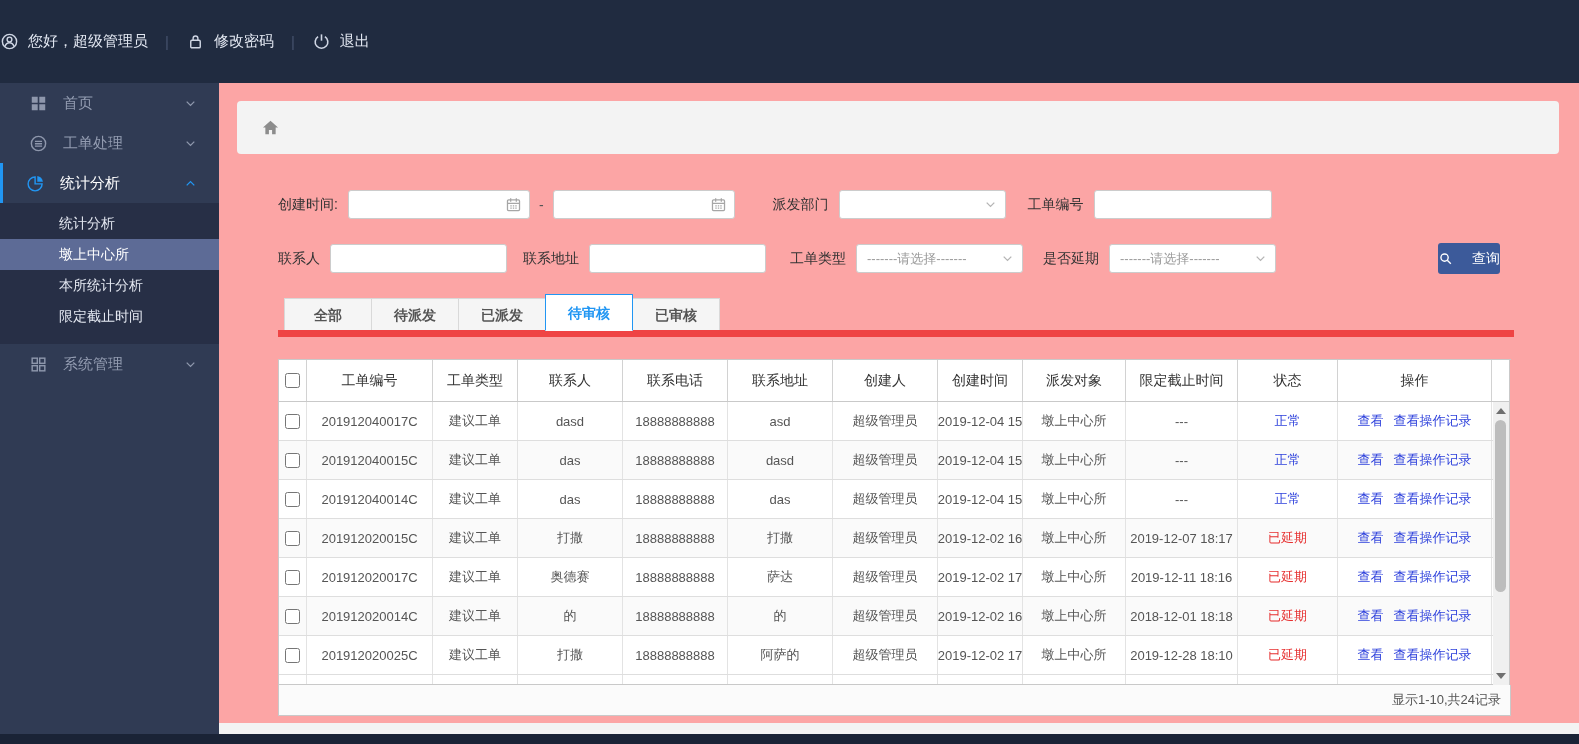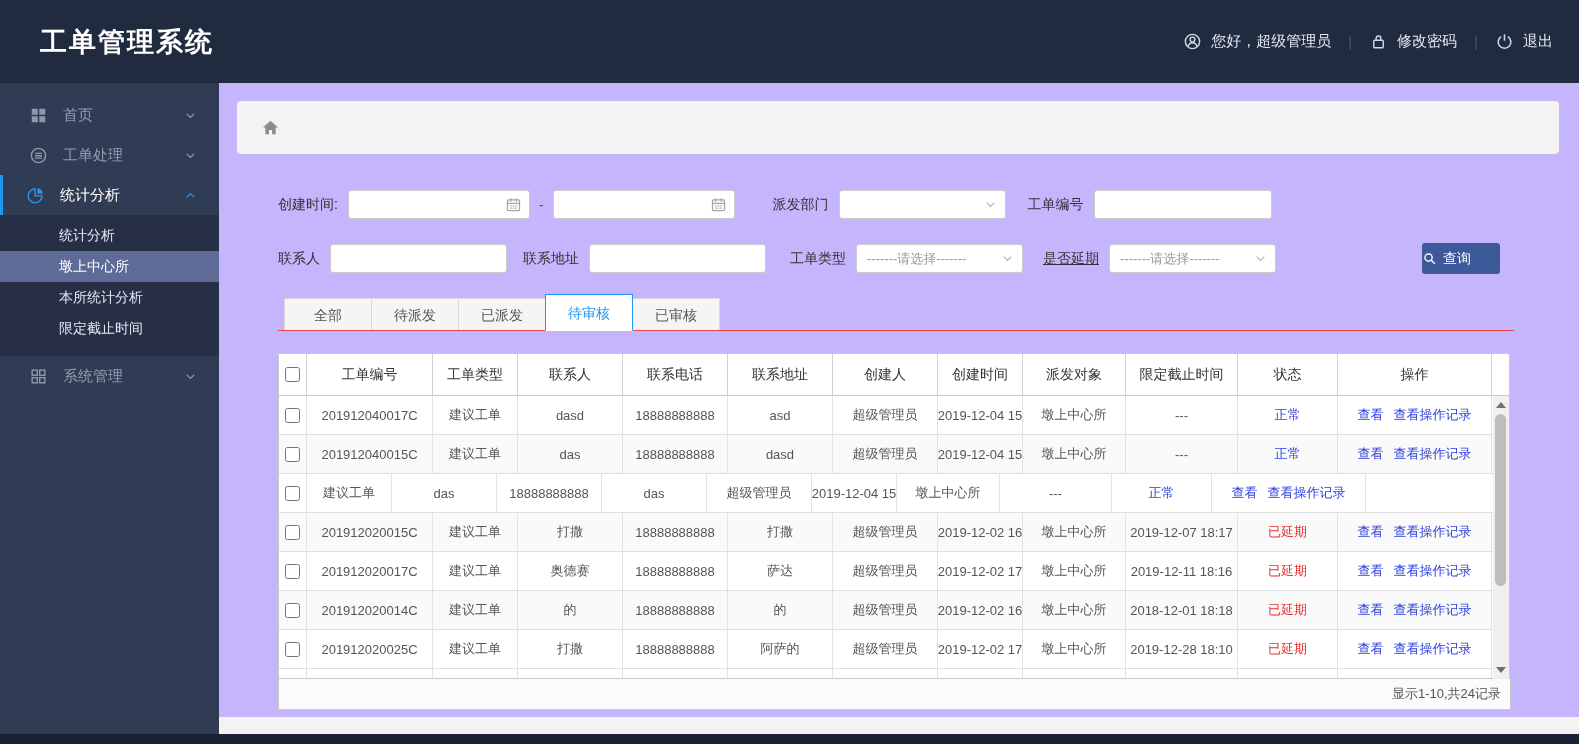--- a/index.html
+++ b/index.html
@@ -15,58 +15,58 @@
   .topitem { display:flex; align-items:center; gap:9px; cursor:pointer; }
   .topitem svg { width:19px; height:19px; color:#cfd6e4; }
   .tdiv { color:#47536e; font-size:15px; }
 
   
   .mid { flex:1; display:flex; min-height:0; }
   .sidebar { width:219px; flex-shrink:0; background:#303b54; display:flex; flex-direction:column; }
   .side-head { height:62px; background:#242e45; color:#fff; font-size:17px; font-weight:bold;
                display:flex; align-items:center; justify-content:space-between; padding:0 22px 0 76px; flex-shrink:0; }
   .side-head svg { width:18px; height:18px; color:#e6eaf2; cursor:pointer; }
-  .menu { padding-top:12px; }
+  .menu { }
   .mitem { height:40px; display:flex; align-items:center; padding:0 22px 0 26px; color:#939cb1; font-size:15px; cursor:pointer; border-left:3px solid transparent; }
   .mitem .mico { width:19px; height:19px; margin-right:15px; color:#8e97ac; flex-shrink:0; }
   .mitem .chev { width:13px; height:13px; margin-left:auto; color:#8e97ac; }
   .mitem.expanded { color:#fff; border-left:3px solid #2196f3; padding-left:23px; }
   .mitem.expanded .mico, .mitem.expanded .chev { color:#2196f3; }
   .submenu { background:#272f46; padding:5px 0 12px; }
   .sitem { height:31px; line-height:31px; padding-left:59px; color:#e4e8f1; font-size:14px; cursor:pointer; }
   .sitem.active { background:#5d6b96; color:#fff; }
 
-  .content { flex:1; min-width:0; background:#c4b5fd; display:flex; flex-direction:column; }
+  .content { flex:1; min-width:0; background:#fca5a5; display:flex; flex-direction:column; }
   .crumb { margin:18px 20px 0 18px; height:53px; background:#f3f3f3; border-radius:4px;
            display:flex; align-items:center; padding-left:24px; flex-shrink:0; }
   .crumb svg { width:19px; height:19px; color:#8c8c8c; cursor:pointer; }
 
   .workarea { margin-left:59px; width:1236px; flex-shrink:0; }
 
   
   .frow { display:flex; align-items:center; font-size:14px; color:#333; }
   .frow1 { margin-top:36px; }
   .frow2 { margin-top:24px; }
   .flabel { margin-right:10px; white-space:nowrap; }
   .inwrap { display:flex; align-items:center; height:29px; border:1px solid #ccc; border-radius:3px; background:#fff; }
   .inwrap input { border:none; outline:none; flex:1; min-width:0; padding:0 8px; font-size:13px; color:#333; background:transparent; }
   .inwrap .calico { width:17px; height:17px; color:#a6a6a6; margin-right:7px; flex-shrink:0; cursor:pointer; }
   .w182 { width:182px; } .w178 { width:178px; } .w177 { width:177px; }
   .rsep { margin:0 9px; color:#555; }
-  .ml38 { margin-left:38px; } .ml22 { margin-left:22px; } .ml16 { margin-left:16px; } .ml24 { margin-left:24px; } .ml20 { margin-left:20px;text-decoration:underline; }
+  .ml38 { margin-left:38px; } .ml22 { margin-left:22px; } .ml16 { margin-left:16px; } .ml24 { margin-left:24px; } .ml20 { margin-left:20px; }
   .sel { width:167px; height:29px; border:1px solid #ccc; border-radius:3px; background:#fff;
          display:flex; align-items:center; justify-content:space-between; padding:0 8px 0 10px;
          font-size:13px; color:#9a9a9a; cursor:pointer; }
   .sel svg { width:13px; height:13px; color:#b5b5b5; }
-  .btn-search { margin-left:auto; margin-right:14px; width:78px; height:31px; background:#3c5a9a; border:none; border-radius:3px;
-                color:#fff; font-size:14px; display:flex; align-items:center; justify-content:flex-start; gap:6px; cursor:pointer; }
+  .btn-search { margin-left:auto; margin-right:14px; width:62px; height:31px; background:#3c5a9a; border:none; border-radius:3px;
+                color:#fff; font-size:14px; display:flex; align-items:center; justify-content:space-between; gap:6px; cursor:pointer; }
   .btn-search svg { width:15px; height:15px; }
 
   
-  .tabs { margin-top:20px; display:flex; align-items:flex-end; border-bottom:1px solid #ef4444; padding-left:6px; }
+  .tabs { margin-top:20px; display:flex; align-items:flex-end; border-bottom:7px solid #ef4444; padding-left:6px;font-weight:bold; }
   .tab { width:88px; height:32px; line-height:32px; text-align:center; font-size:14px; color:#555;
          background:#f5f5f5; border:1px solid #d9d9d9; border-bottom:none; cursor:pointer; }
   .tab + .tab { margin-left:-1px; }
   .tab.active { background:#fff; border:1px solid #2196f3; border-bottom:1px solid #fff; color:#2196f3;
                 height:37px; line-height:37px; margin-bottom:-1px; position:relative; z-index:2; }
 
   
   .tableblock { width:1233px; margin-top:22px; }
   .tablewrap { display:flex; border-top:1px solid #c9c9c9; border-left:1px solid #c9c9c9; }
   .tmain { width:1214px; }
@@ -220,21 +220,20 @@
     <symbol id="i-refresh" viewBox="0 0 24 24">
         <path fill="none" stroke="currentColor" stroke-width="2.4" d="M19.5 12a7.5 7.5 0 1 1-2.4-5.5"></path>
         <path fill="currentColor" d="M20.5 2.5v6.5h-6.5z"></path>
       </symbol>
   </defs>
 </svg>
 
 <div class="page">
 
   <header class="topbar">
-    <div class="brand">工单管理系统</div>
     <div class="topright">
       <div class="topitem">
         <svg>
             <use href="#i-user"></use>
           </svg>
         <span>您好，超级管理员</span>
       </div>
       <span class="tdiv">|</span>
       <div class="topitem">
         <svg>
@@ -430,20 +429,21 @@
                   <div class="td st-normal" style="width: 100px;">正常</div>
                   <div class="td" style="width: 154px;">
                     <span class="lnk">查看</span>
                     <span class="lnk">查看操作记录</span>
                   </div>
                 </div>
                 <div class="trow">
                   <div class="td" style="width: 28px;">
                     <input type="checkbox" style="">
                   </div>
+                  <div class="td" style="width: 126px;">201912040014C</div>
                   <div class="td" style="width: 85px;">建议工单</div>
                   <div class="td" style="width: 105px;">das</div>
                   <div class="td" style="width: 105px;">18888888888</div>
                   <div class="td" style="width: 105px;">das</div>
                   <div class="td" style="width: 105px;">超级管理员</div>
                   <div class="td" style="width: 85px;">2019-12-04 15</div>
                   <div class="td" style="width: 103px;">墩上中心所</div>
                   <div class="td" style="width: 112px;">---</div>
                   <div class="td st-normal" style="width: 100px;">正常</div>
                   <div class="td" style="width: 154px;">

